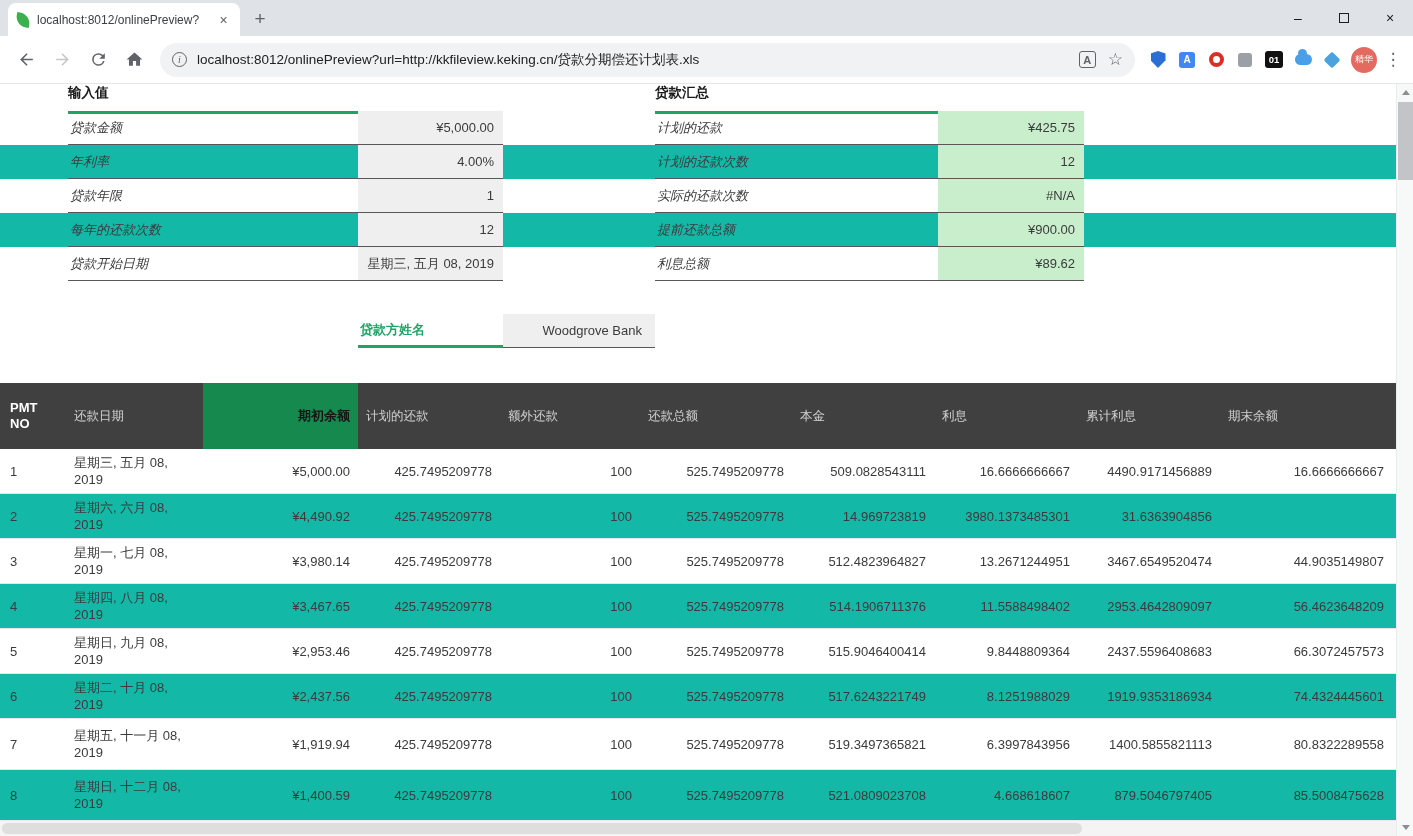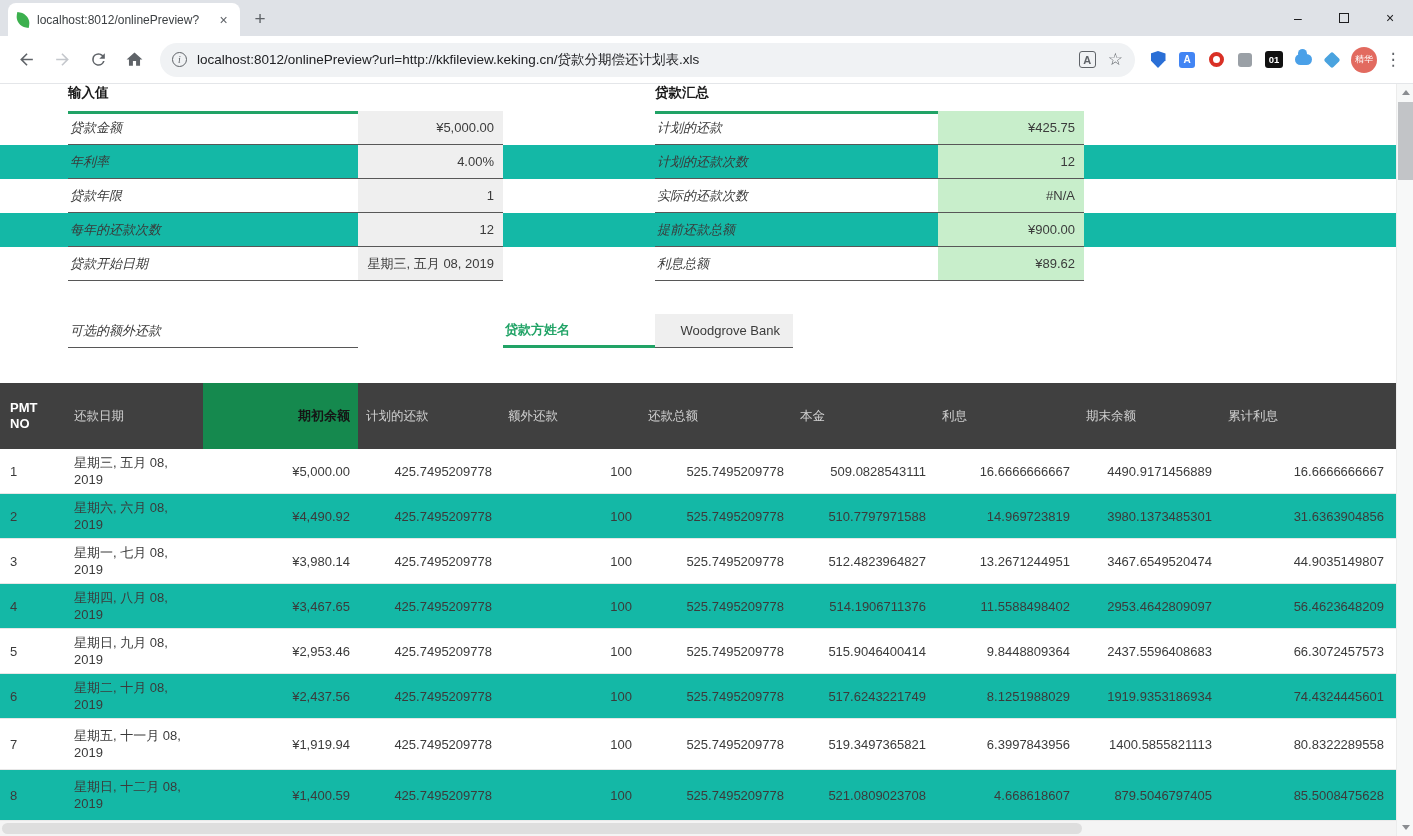--- a/index.html
+++ b/index.html
@@ -230,40 +230,39 @@
             <div class="tcell lblR">利息总额</div>
             <div class="tcell valR">¥89.62</div>
             <div class="tcell"></div>
           </div>
         </div>
 
       <div class="ts-gap1"></div>
 
       <div class="ts-extra">
         <div class="tcell"></div>
-        <div class="tcell lblL">可选的额外还款</div>
         <div class="tcell"></div>
         <div class="tcell lender-lbl">贷款方姓名</div>
         <div class="tcell lender-val">Woodgrove Bank</div>
         <div class="tcell"></div>
       </div>
 
       <div class="ts-gap2"></div>
 
       <div class="shead">
           <div class="shc pmt">PMT NO</div>
           <div class="shc">还款日期</div>
           <div class="shc open">期初余额</div>
           <div class="shc">计划的还款</div>
           <div class="shc">额外还款</div>
           <div class="shc">还款总额</div>
           <div class="shc">本金</div>
           <div class="shc">利息</div>
+          <div class="shc">累计利息</div>
           <div class="shc">期末余额</div>
-          <div class="shc">累计利息</div>
         </div>
       <div>
           <div class="srow">
             <div class="scell c0">1</div>
             <div class="scell c1">星期三, 五月 08, 2019</div>
             <div class="scell num">¥5,000.00</div>
             <div class="scell num">425.7495209778</div>
             <div class="scell num">100</div>
             <div class="scell num">525.7495209778</div>
             <div class="scell num">509.0828543111</div>
@@ -271,21 +270,20 @@
             <div class="scell num">4490.9171456889</div>
             <div class="scell num">16.6666666667</div>
           </div>
           <div class="srow stripe">
             <div class="scell c0">2</div>
             <div class="scell c1">星期六, 六月 08, 2019</div>
             <div class="scell num">¥4,490.92</div>
             <div class="scell num">425.7495209778</div>
             <div class="scell num">100</div>
             <div class="scell num">525.7495209778</div>
-            <div class="scell num">510.7797971588</div>
             <div class="scell num">14.969723819</div>
             <div class="scell num">3980.1373485301</div>
             <div class="scell num">31.6363904856</div>
           </div>
           <div class="srow">
             <div class="scell c0">3</div>
             <div class="scell c1">星期一, 七月 08, 2019</div>
             <div class="scell num">¥3,980.14</div>
             <div class="scell num">425.7495209778</div>
             <div class="scell num">100</div>

